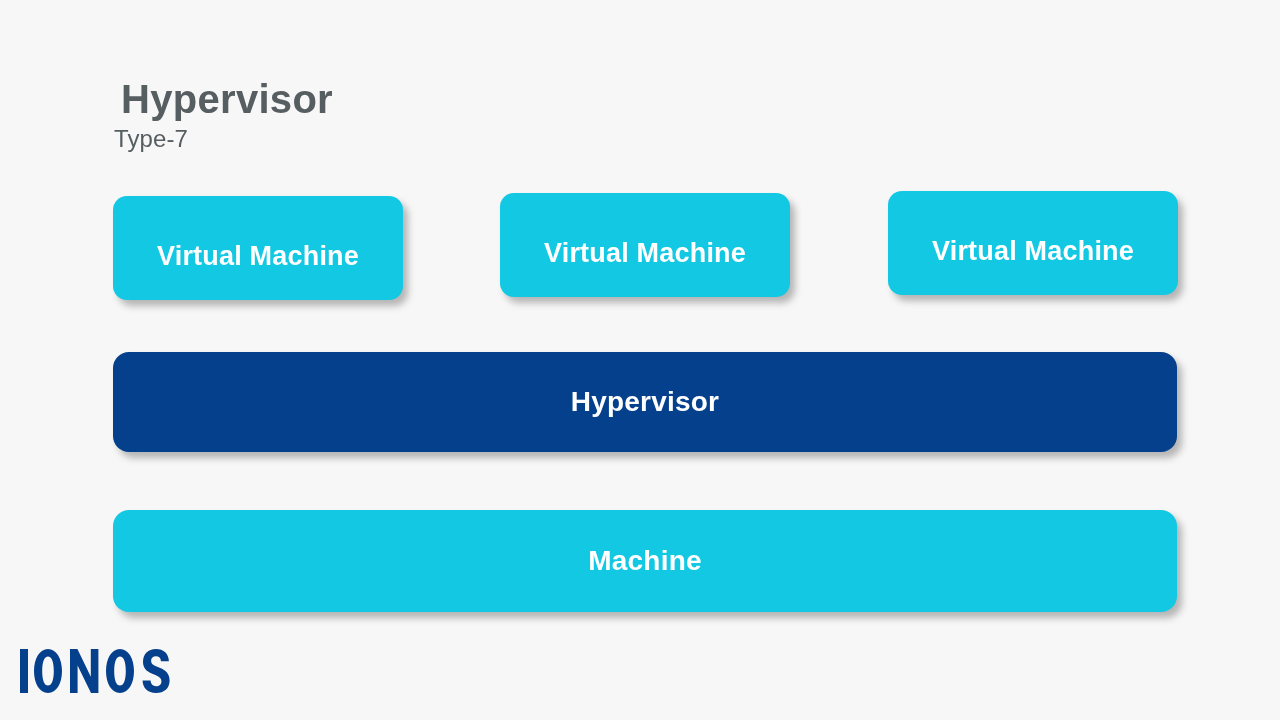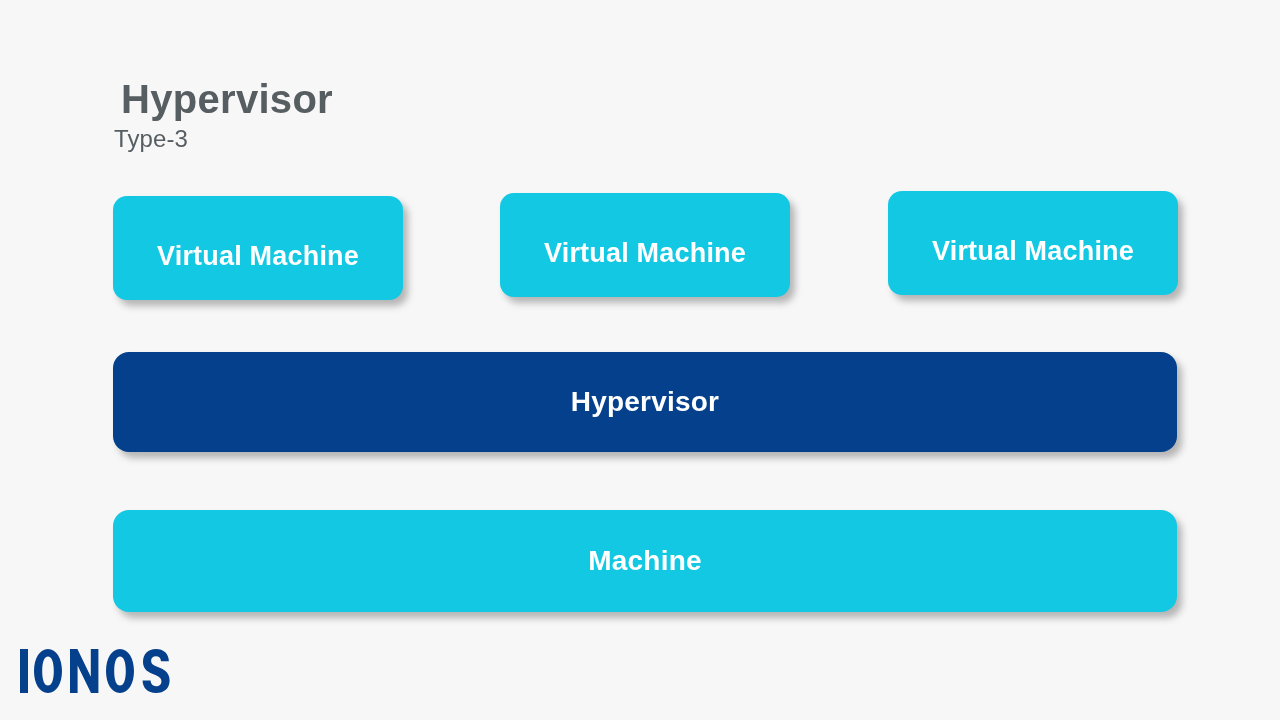--- a/index.html
+++ b/index.html
@@ -112,21 +112,21 @@
   }
   #ionos-logo svg { display: block; }
 </style>
 </head>
 <body>
 
 <div id="slide">
 
   <div class="heading-block">
     <div class="slide-title">Hypervisor</div>
-    <div class="slide-subtitle">Type-3</div>
+    <div class="slide-subtitle">Type-7</div>
   </div>
 
   <div id="vm-1" class="box box-cyan vm-box">
     <span class="box-label">Virtual Machine</span>
   </div>
 
   <div id="vm-2" class="box box-cyan vm-box">
     <span class="box-label">Virtual Machine</span>
   </div>
 

